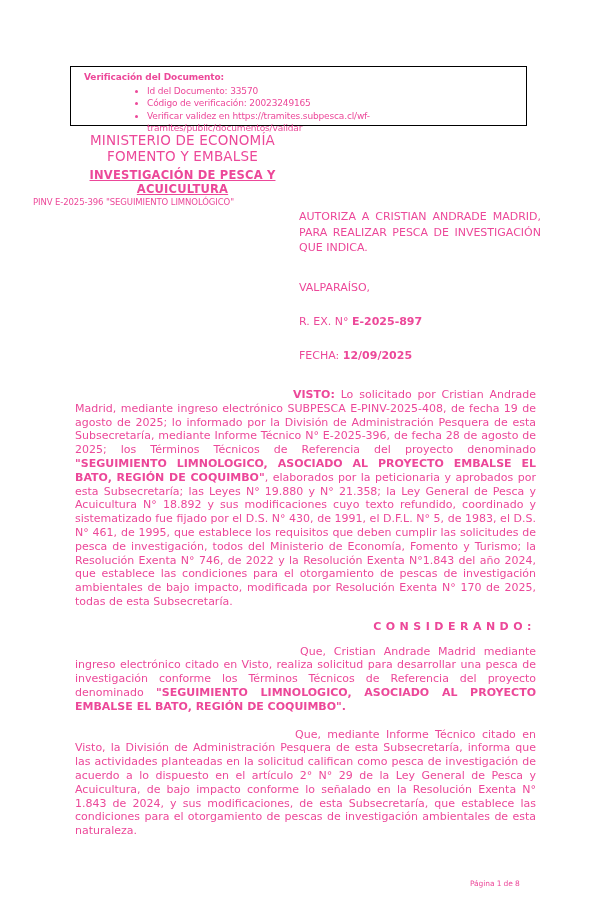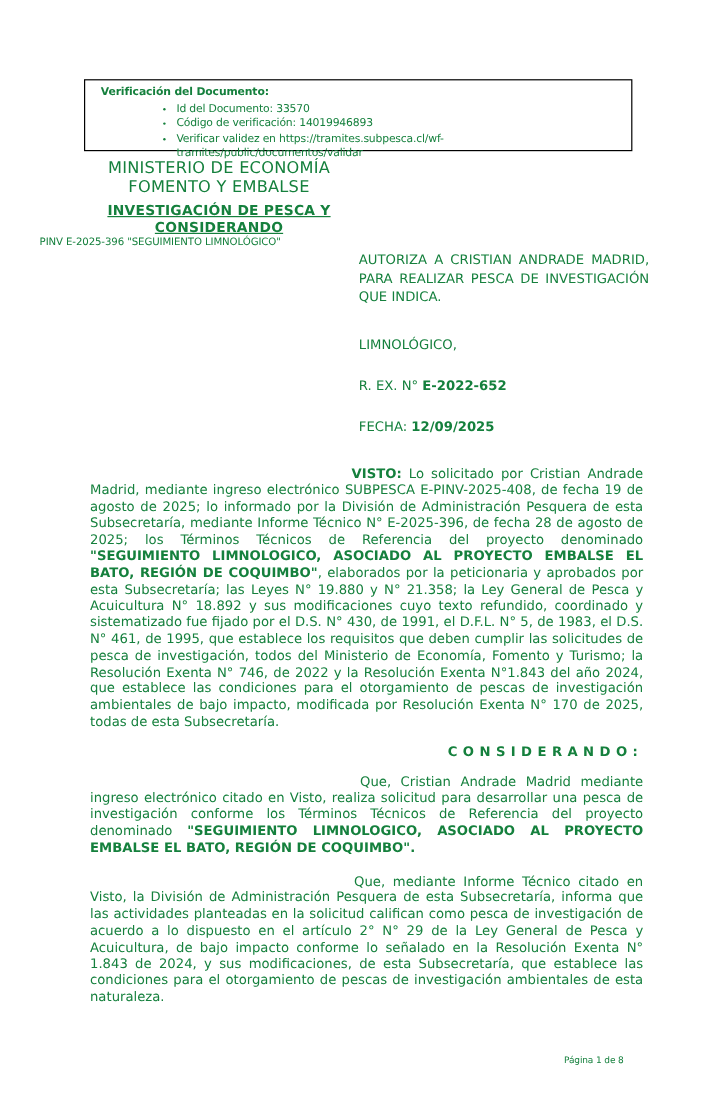--- a/index.html
+++ b/index.html
@@ -1,19 +1,19 @@
 <!DOCTYPE html>
 <html><head>
 <meta charset="utf-8">
 <style>
   html, body { margin:0; padding:0; background:#ffffff; }
   .page {
     position:relative; width:600px; height:918px; background:#ffffff;
     font-family:"DejaVu Sans","Liberation Sans",sans-serif;
-    color:#15803d; overflow:hidden;
+    color:#ec4899; overflow:hidden;
   }
   
   .verify-box {
     position:absolute; left:70px; top:66px; width:457px; height:60px;
     border:1.5px solid #000; box-sizing:border-box;
     padding:4px 4px 0 13px; font-size:9px; line-height:12.5px;
   }
   .verify-title { font-weight:bold; letter-spacing:-0.1px; }
   .verify-list { margin:1px 0 0 0; padding-left:31px; list-style:disc; }
   .verify-list li { letter-spacing:-0.15px;margin-left:32px; }
@@ -43,41 +43,41 @@
 </style>
 </head>
 <body>
 
 <div class="page">
 
   <div class="verify-box">
     <div class="verify-title">Verificación del Documento:</div>
     <ul class="verify-list">
       <li>Id del Documento: 33570</li>
-      <li>Código de verificación: 14019946893</li>
+      <li>Código de verificación: 20023249165</li>
       <li>Verificar validez en https://tramites.subpesca.cl/wf-tramites/public/documentos/validar</li>
     </ul>
   </div>
 
   <div class="letterhead">
     <div class="ministry-line">MINISTERIO DE ECONOMÍA</div>
     <div class="ministry-line">FOMENTO Y EMBALSE</div>
     <div class="department">
       <div class="department-line">INVESTIGACIÓN DE PESCA Y</div>
-      <div class="department-line">CONSIDERANDO</div>
+      <div class="department-line">ACUICULTURA</div>
     </div>
   </div>
 
   <div class="project-ref">PINV E-2025-396 "SEGUIMIENTO LIMNOLÓGICO"</div>
 
   <div class="subject">AUTORIZA A CRISTIAN ANDRADE MADRID, PARA REALIZAR PESCA DE INVESTIGACIÓN QUE INDICA.</div>
 
-  <div class="city-line">LIMNOLÓGICO,</div>
+  <div class="city-line">VALPARAÍSO,</div>
 
-  <div class="rex-line"><span>R. EX. N°</span> <span class="bold">E-2022-652</span></div>
+  <div class="rex-line"><span>R. EX. N°</span> <span class="bold">E-2025-897</span></div>
 
   <div class="date-line"><span>FECHA:</span> <span class="bold">12/09/2025</span></div>
 
   <div class="main-text">
     <p class="p-visto"><span class="bold">VISTO:</span> <span>Lo solicitado por Cristian Andrade Madrid, mediante ingreso electrónico SUBPESCA E-PINV-2025-408, de fecha 19 de agosto de 2025; lo informado por la División de Administración Pesquera de esta Subsecretaría, mediante Informe Técnico N° E-2025-396, de fecha 28 de agosto de 2025; los Términos Técnicos de Referencia del proyecto denominado</span> <b>"SEGUIMIENTO LIMNOLOGICO, ASOCIADO AL PROYECTO EMBALSE EL BATO, REGIÓN DE COQUIMBO"</b><span>, elaborados por la peticionaria y aprobados por esta Subsecretaría; las Leyes N° 19.880 y N° 21.358; la Ley General de Pesca y Acuicultura N° 18.892 y sus modificaciones cuyo texto refundido, coordinado y sistematizado fue fijado por el D.S. N° 430, de 1991, el D.F.L. N° 5, de 1983, el D.S. N° 461, de 1995, que establece los requisitos que deben cumplir las solicitudes de pesca de investigación, todos del Ministerio de Economía, Fomento y Turismo; la Resolución Exenta N° 746, de 2022 y la Resolución Exenta N°1.843 del año 2024, que establece las condiciones para el otorgamiento de pescas de investigación ambientales de bajo impacto, modificada por Resolución Exenta N° 170 de 2025, todas de esta Subsecretaría.</span></p>
 
     <p class="h-considerando">CONSIDERANDO:</p>
 
     <p class="p-c1"><span>Que, Cristian Andrade Madrid mediante ingreso electrónico citado en Visto, realiza solicitud para desarrollar una pesca de investigación conforme los Términos Técnicos de Referencia del proyecto denominado</span> <b>"SEGUIMIENTO LIMNOLOGICO, ASOCIADO AL PROYECTO EMBALSE EL BATO, REGIÓN DE COQUIMBO".</b></p>
 

